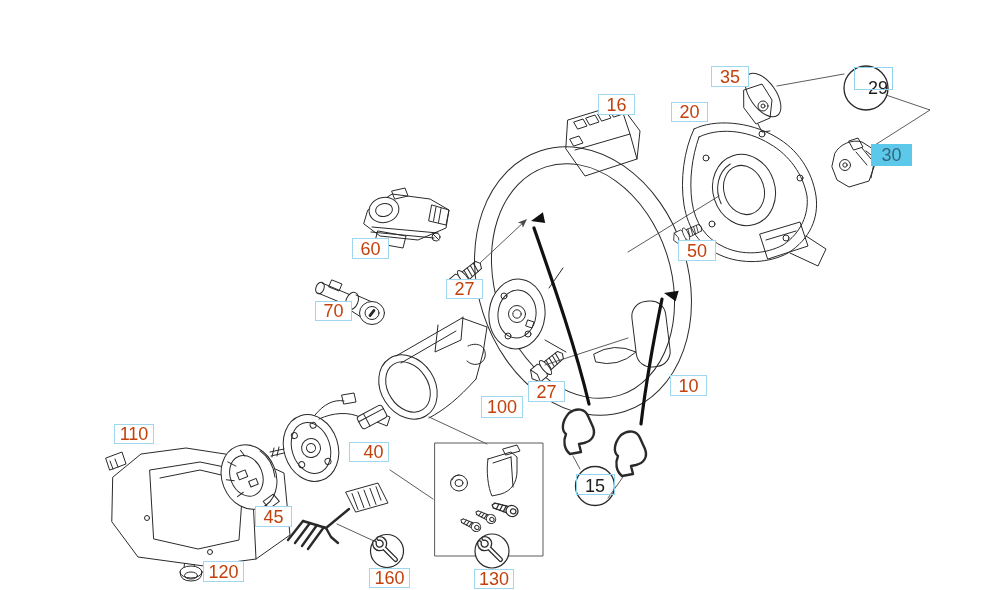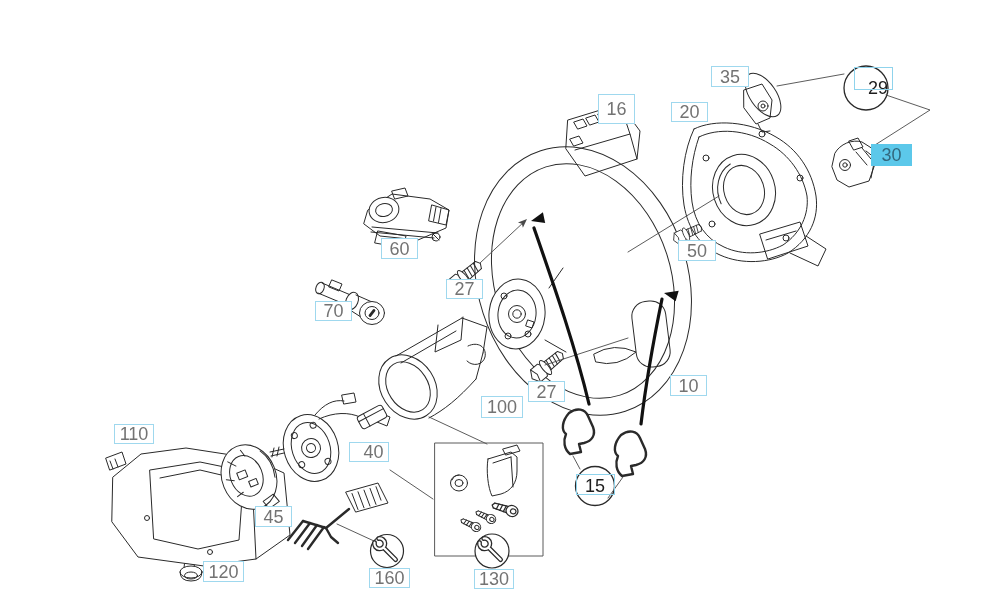--- a/index.html
+++ b/index.html
@@ -1,20 +1,20 @@
 <!DOCTYPE html>
 <html><head>
 <meta charset="utf-8">
 <style>
   html,body{margin:0;padding:0;background:#fff;}
   .stage{position:relative;width:990px;height:590px;background:#fff;overflow:hidden;
          font-family:"Liberation Sans",sans-serif;}
   .stage svg{position:absolute;left:0;top:0;z-index:1;}
   .co{position:absolute;z-index:3;box-sizing:border-box;background:#fff;
-      border:1.5px solid #9fd8ee;color:#737373;font-size:18px;line-height:1;
+      border:1.5px solid #9fd8ee;color:#c2410c;font-size:18px;line-height:1;
       display:flex;align-items:center;justify-content:center;cursor:pointer;}
   .co.hl{background:#5cc8ea;border:none;color:#33687e;}
   .cotext{position:absolute;z-index:3;background:transparent;border:none;color:#1d1d1d;
       font-size:18px;display:flex;align-items:center;justify-content:center;cursor:pointer;}
   .hotbox{position:absolute;z-index:4;box-sizing:border-box;border:1.5px solid #8fd3ec;
       background:transparent;cursor:pointer;}
 </style>
 </head>
 <body>
 
@@ -272,23 +272,23 @@
 
   <g stroke-width="3.2" stroke="#111">
     <path d="M 589,404 C 575,345 552,280 534,228"></path>
     <path d="M 0,0 L 5,14 L -6,13 Z" transform="translate(531,221) rotate(-107)" fill="#111" stroke="none"></path>
     <path d="M 641,424 C 646,382 654,338 662,299"></path>
     <path d="M 0,0 L 5,14 L -6,13 Z" transform="translate(664,293) rotate(-79)" fill="#111" stroke="none"></path>
   </g>
 </svg>
 
 <div class="co" style="left:711px;top:66px;width:38px;height:21px;">35</div>
-<div class="co" style="left:598px;top:94px;width:37px;height:30px;">16</div>
+<div class="co" style="left:598px;top:94px;width:37px;height:21px;">16</div>
 <div class="co" style="left:671px;top:102px;width:37px;height:20px;">20</div>
-<div class="co" style="left:381px;top:238px;width:37px;height:21px;">60</div>
+<div class="co" style="left:352px;top:238px;width:37px;height:21px;">60</div>
 <div class="co" style="left:446px;top:279px;width:37px;height:20px;">27</div>
 <div class="co" style="left:678px;top:240px;width:38px;height:21px;">50</div>
 <div class="co" style="left:315px;top:301px;width:37px;height:20px;">70</div>
 <div class="co" style="left:481px;top:380px;width:42px;height:22px;margin-top:16px;">100</div>
 <div class="co" style="left:528px;top:381px;width:37px;height:21px;">27</div>
 <div class="co" style="left:670px;top:375px;width:37px;height:21px;">10</div>
 <div class="co" style="left:114px;top:424px;width:40px;height:20px;">110</div>
 <div class="co" style="left:349px;top:442px;width:40px;height:20px;padding-left:9px;">40</div>
 <div class="co" style="left:255px;top:506px;width:37px;height:21px;">45</div>
 <div class="co" style="left:203px;top:561px;width:41px;height:21px;">120</div>

